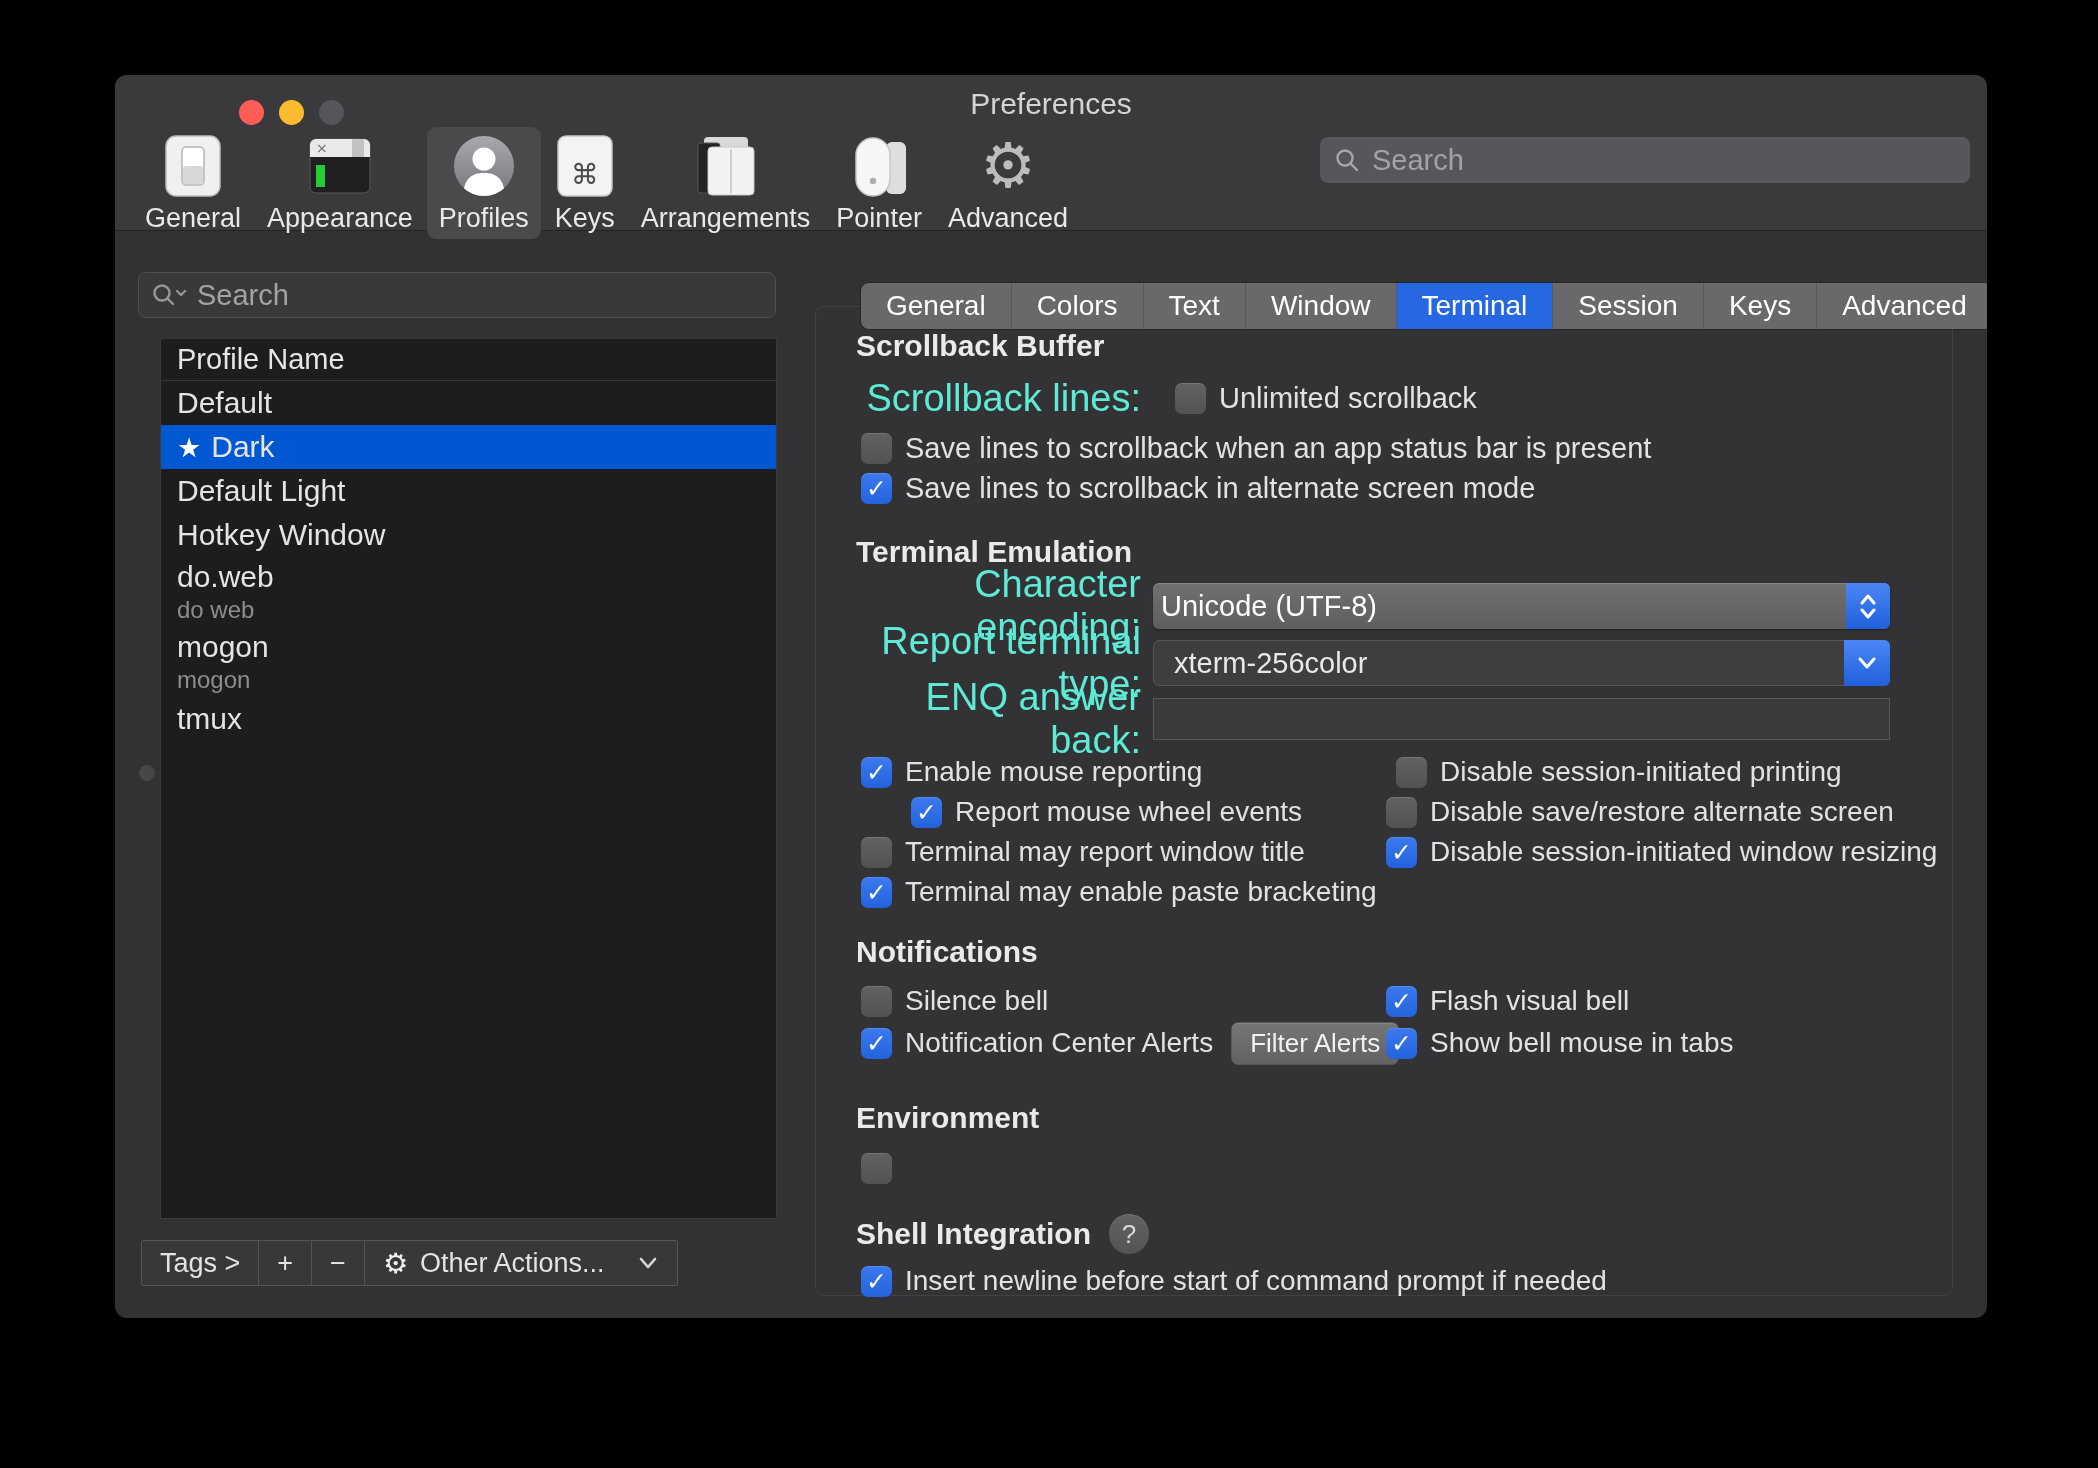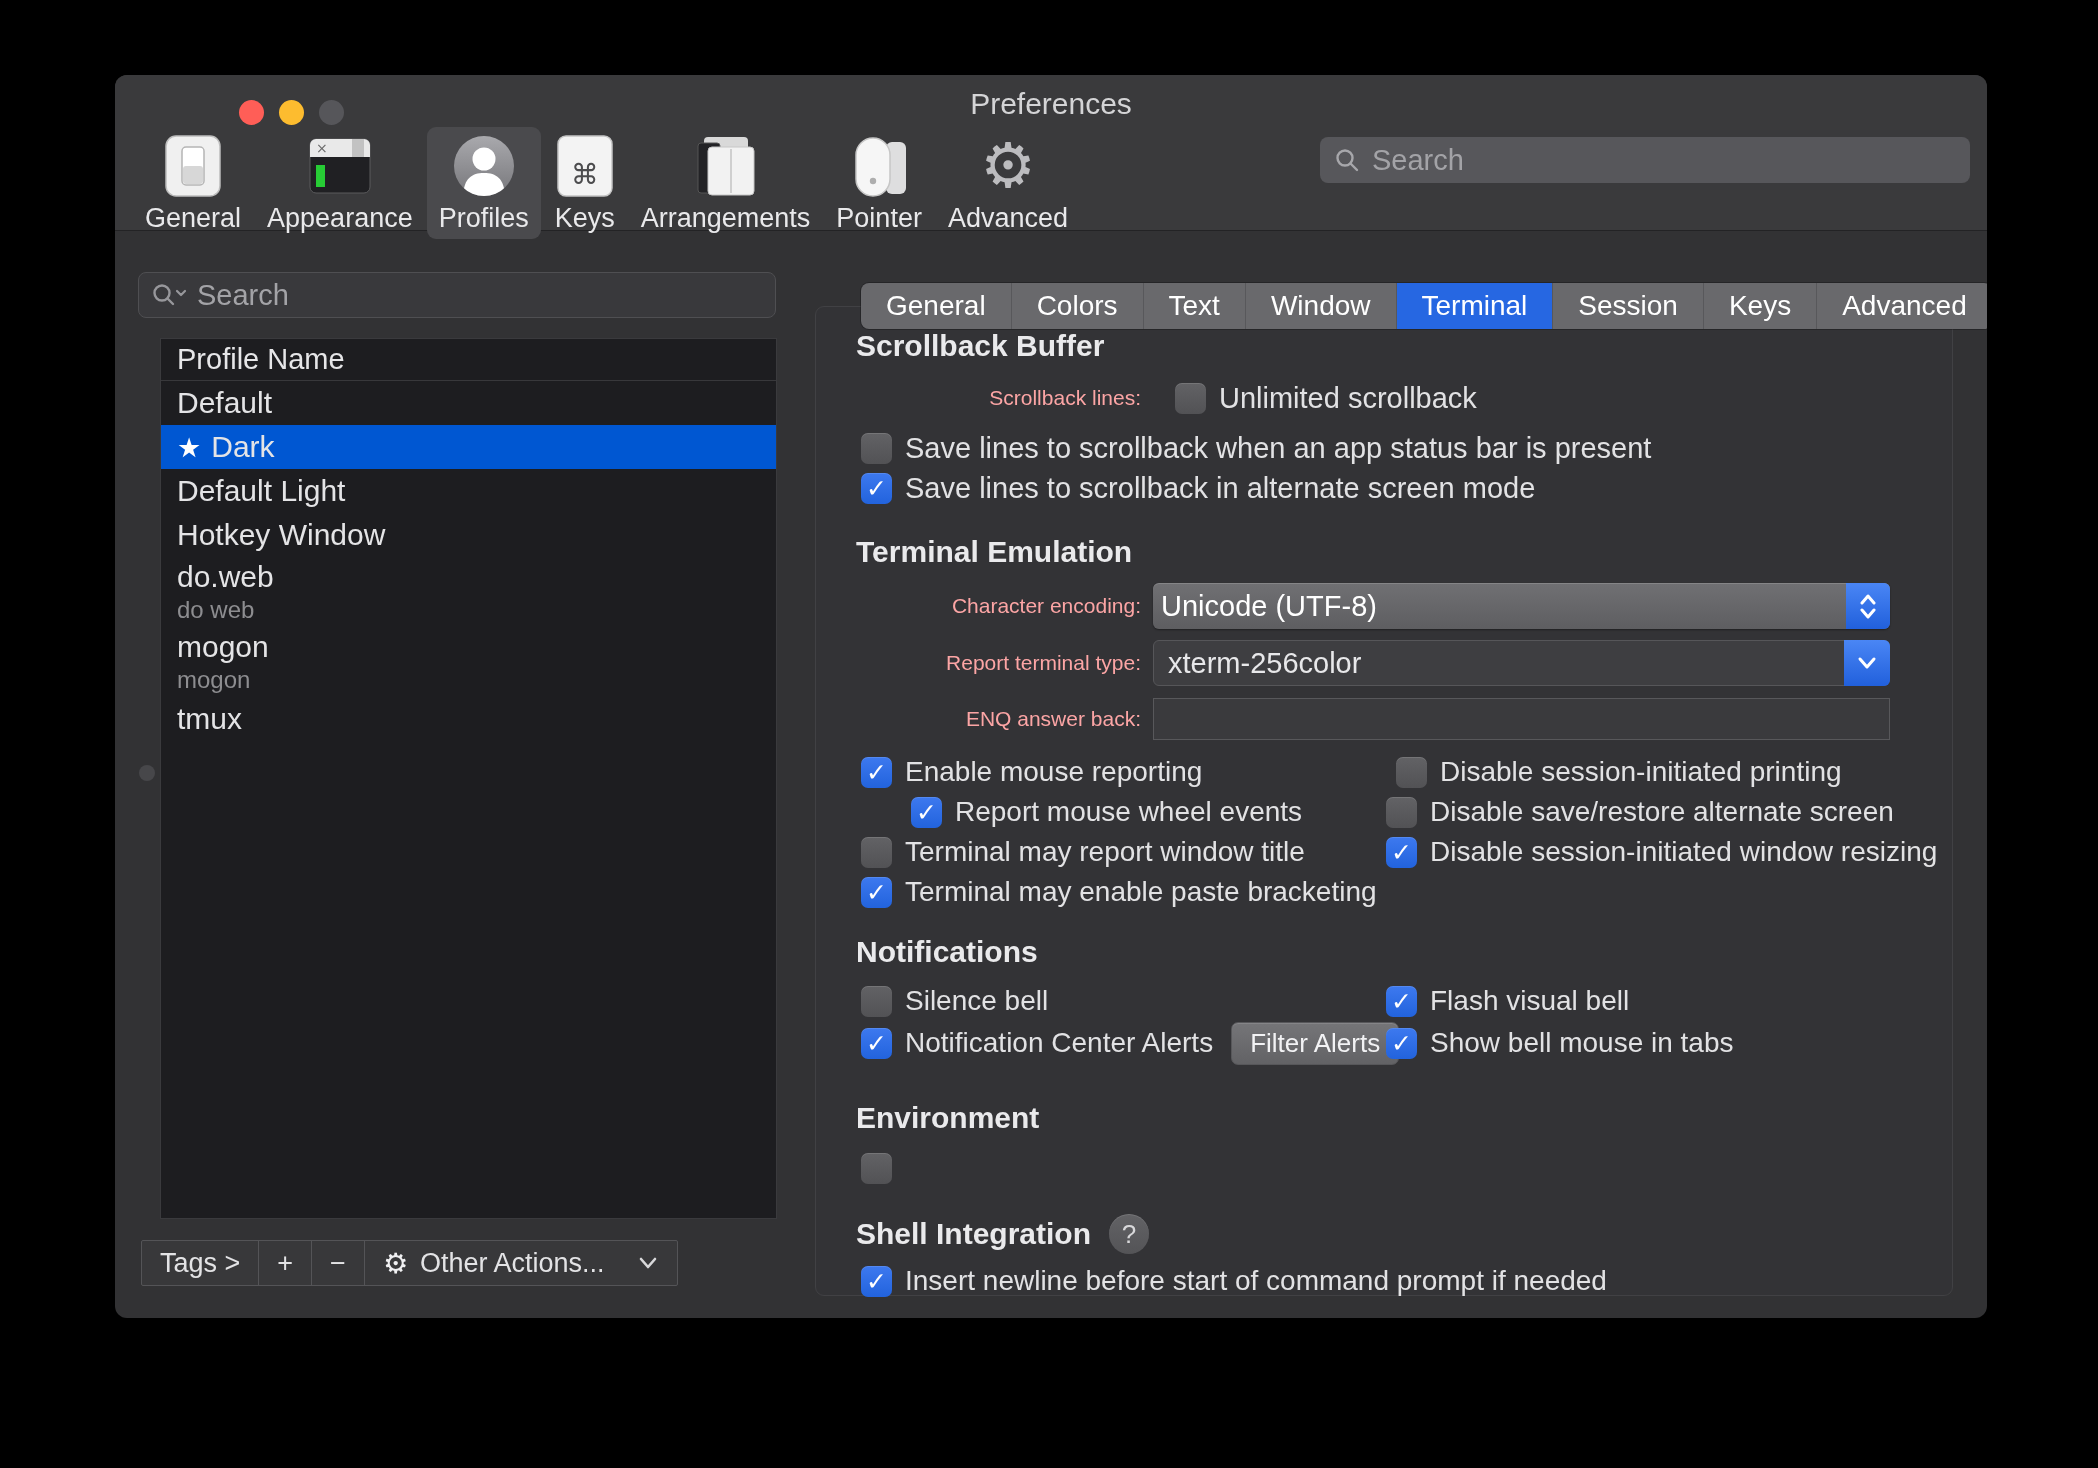--- a/index.html
+++ b/index.html
@@ -65,39 +65,39 @@
   .pane { position:absolute; left:700px; top:231px; width:1138px; height:990px;
           border:1px solid #414144; border-radius:9px; background:#333336; }
   .tabs { position:absolute; left:746px; top:208px; height:46px; display:flex; border-radius:8px; overflow:hidden;
           background:#69696c; z-index:5; box-shadow:0 0 0 1px rgba(0,0,0,.25); }
   .tab { display:flex; align-items:center; padding:0 25px; font-size:28px; color:#fff; border-right:1px solid #58585b; }
   .tab:last-child { border-right:none; }
   .tab.on { background:#2667e2; }
 
   .heading { position:absolute; left:40px; font-size:30px; font-weight:bold; color:#eaeaec; display:flex; align-items:center; gap:18px; }
   .frow { position:absolute; display:flex; align-items:center; height:46px; }
-  .flabel { width:300px; text-align:right; margin-right:12px; font-size:21px; color:#fca5a5; flex:none; }
+  .flabel { width:300px; text-align:right; margin-right:12px; font-size:38px; color:#5eead4; flex:none; }
   .cbl { font-size:28px; color:#e2e2e4; white-space:nowrap; }
 
   .cb { width:31px; height:31px; border-radius:7px; background:linear-gradient(#626265,#525255);
         box-shadow:inset 0 1px 0 rgba(255,255,255,.12); margin-right:13px; flex:none;
         display:flex; align-items:center; justify-content:center; }
   .cb .tick { display:none; color:#fff; font-size:25px; font-weight:bold; font-family:"DejaVu Sans", sans-serif; line-height:1; }
   .cb.on { background:linear-gradient(#407bf1,#2264de); background:linear-gradient(#3d79ef,#2263dd); }
   .cb.on .tick { display:block; }
 
   .tfield { background:#414144; border:1px solid #58585b; color:#e8e8ea; font-size:29px; padding:0 12px;
             height:42px; outline:none; font-family:inherit; }
   .popup { width:737px; height:46px; border-radius:6px; background:linear-gradient(#707073,#5e5e61);
            display:flex; align-items:center; color:#fff; font-size:29px; padding-left:8px; position:relative;
            box-shadow:inset 0 1px 0 rgba(255,255,255,.15), 0 1px 2px rgba(0,0,0,.4); }
   .popup .stepper { position:absolute; right:0; top:0; width:44px; height:46px; border-radius:0 6px 6px 0;
            background:linear-gradient(#4a86f5,#2160dc); display:flex; flex-direction:column; align-items:center; justify-content:center; gap:3px; }
   .combo { width:737px; height:46px; border-radius:6px; background:#3e3e41; border:1px solid #565659;
-           display:flex; align-items:center; color:#e8e8ea; font-size:29px; padding-left:14px; position:relative; }
+           display:flex; align-items:center; color:#e8e8ea; font-size:29px; padding-left:20px; position:relative; }
   .combo .drop { position:absolute; right:-1px; top:-1px; width:46px; height:46px; border-radius:0 6px 6px 0;
            background:linear-gradient(#4a86f5,#2160dc); display:flex; align-items:center; justify-content:center; }
   .enq { width:737px; }
 
   .btn { background:linear-gradient(#757578,#626265); border:1px solid #57575a; border-radius:7px; color:#f2f2f4;
          font-size:26px; padding:5px 18px; margin-left:18px; box-shadow:inset 0 1px 0 rgba(255,255,255,.12); }
   .helpbtn { width:40px; height:40px; border-radius:50%; background:linear-gradient(#626265,#545457);
          color:#d8d8da; font-size:26px; font-weight:normal; display:flex; align-items:center; justify-content:center;
          box-shadow:inset 0 1px 0 rgba(255,255,255,.12); }
 </style>

